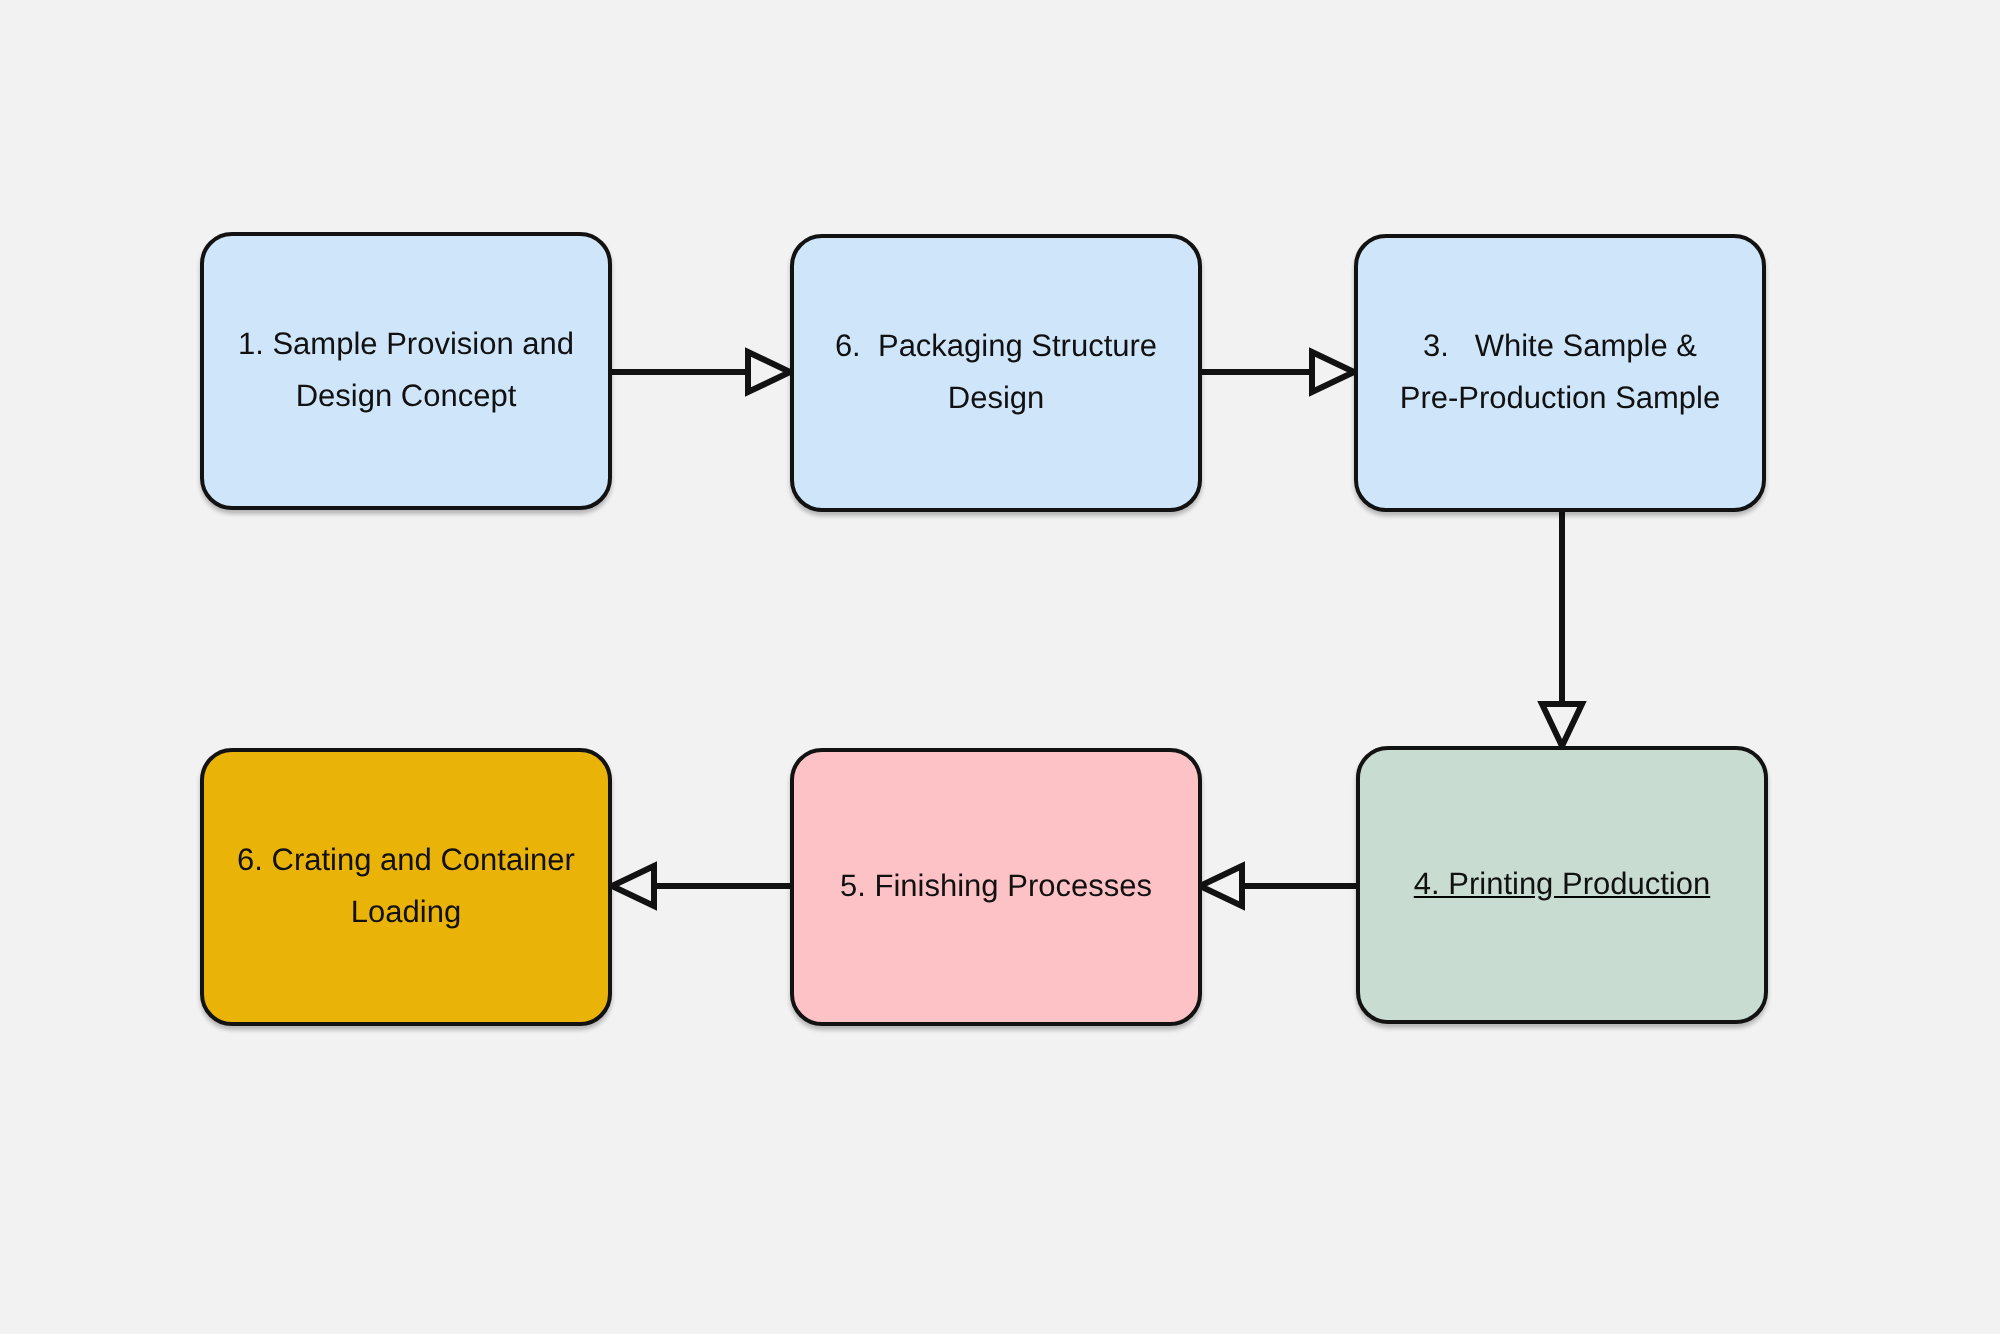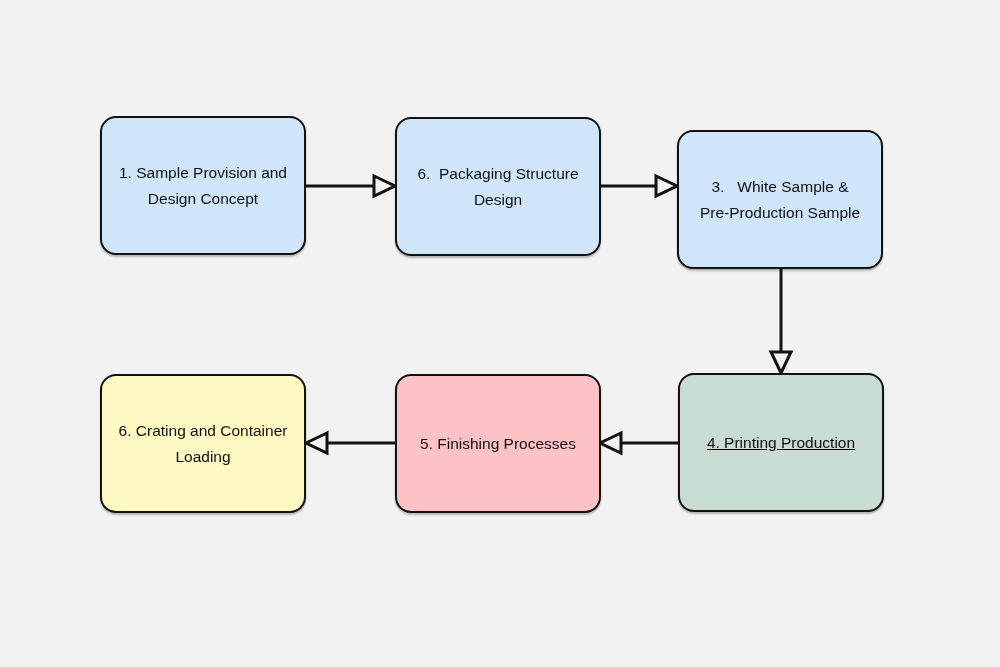--- a/index.html
+++ b/index.html
@@ -99,31 +99,31 @@
   <div class="node node-1" style="background-color: rgb(207, 229, 249);">
     <span class="node-label">1. Sample Provision and
 Design Concept</span>
   </div>
 
   <div class="node node-2" style="background-color: rgb(207, 229, 249);">
     <span class="node-label">6.  Packaging Structure
 Design</span>
   </div>
 
-  <div class="node node-3" style="background-color: rgb(207, 229, 249); margin-top: 13px;">
+  <div class="node node-3" style="background-color: rgb(207, 229, 249);">
     <span class="node-label">3.   White Sample &amp;
 Pre-Production Sample</span>
   </div>
 
   <div class="node node-4" style="background-color: rgb(200, 220, 209);">
     <span class="node-label">4. Printing Production</span>
   </div>
 
   <div class="node node-5" style="background-color: rgb(253, 194, 197);">
     <span class="node-label">5. Finishing Processes</span>
   </div>
 
-  <div class="node node-6" style="background-color: #fef9c3;">
+  <div class="node node-6" style="background-color: #eab308;">
     <span class="node-label">6. Crating and Container
 Loading</span>
   </div>
 
 </div>
 
 </body></html>

